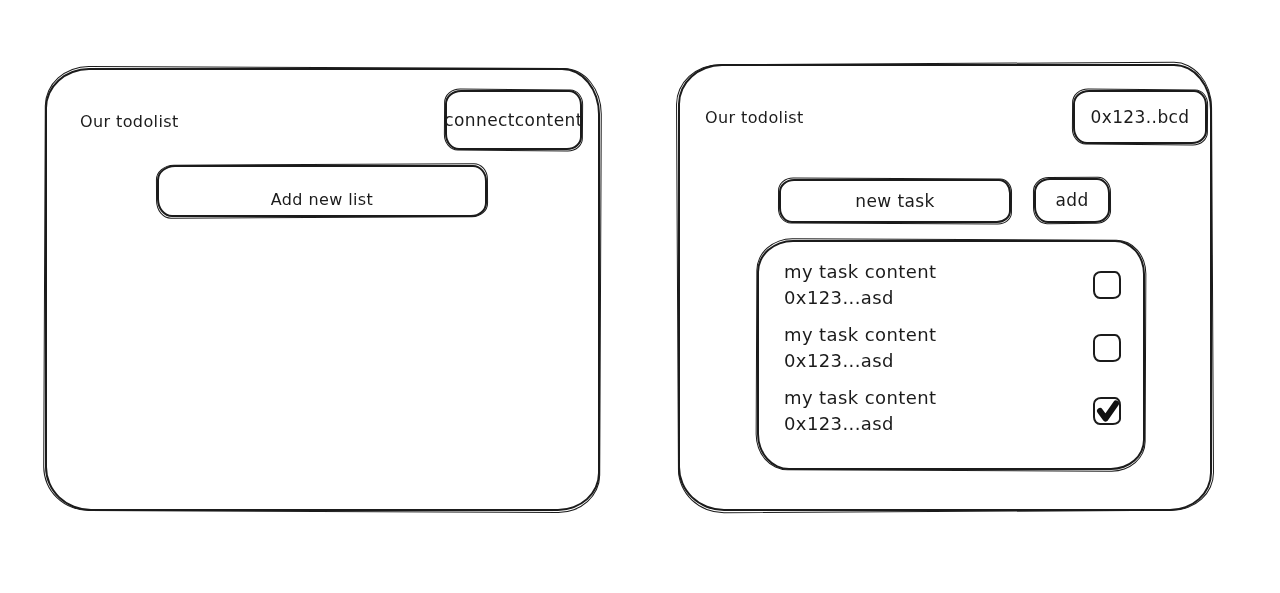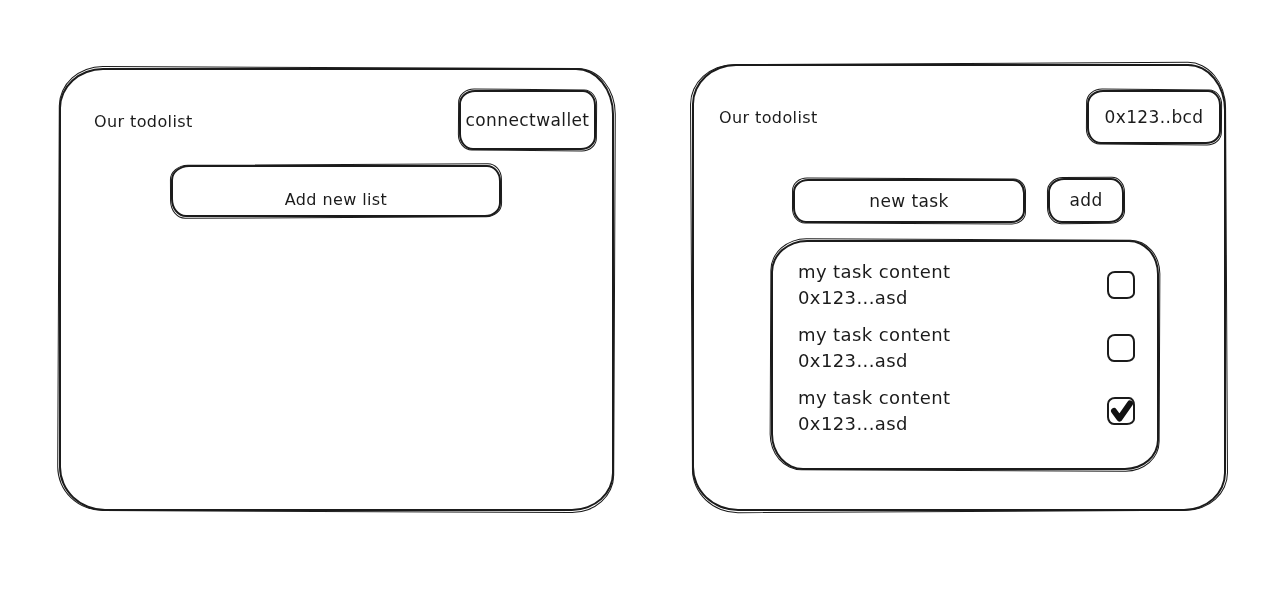--- a/index.html
+++ b/index.html
@@ -25,21 +25,20 @@
     border: 1.4px solid #1b1b1b;
     border-radius: inherit;
     pointer-events: none;
   }
   .tilt-a::before { transform: rotate(0.25deg); }
   .tilt-b::before { transform: rotate(-0.3deg); }
   .tilt-c::before { transform: rotate(0.45deg); }
 
   .panel {
     border-radius: 44px 38px 42px 46px / 40px 46px 38px 44px;
-    margin-left: 14px;
   }
   #left-panel  { left: 45px;  top: 68px; width: 555px; height: 443px; }
   #right-panel { left: 678px; top: 64px; width: 534px; height: 447px; }
 
   .panel-title {
     position: absolute;
     font-size: 16px;
     letter-spacing: 0.4px;
     white-space: nowrap;
   }
@@ -112,21 +111,21 @@
   .checkbox.checked svg { display: block; }
 </style>
 </head>
 <body>
 
 <div id="left-panel" class="sketch panel tilt-a">
   <div class="panel-title">Our todolist</div>
 
   <div id="connect-wallet-button" class="sketch btn tilt-c">
     <span>connect</span>
-    <span>wallet</span>
+    <span>content</span>
   </div>
 
   <div id="add-new-list-button" class="sketch tilt-b">
     <span>Add new list</span>
   </div>
 </div>
 
 <div id="right-panel" class="sketch panel tilt-b">
   <div class="panel-title">Our todolist</div>
 

